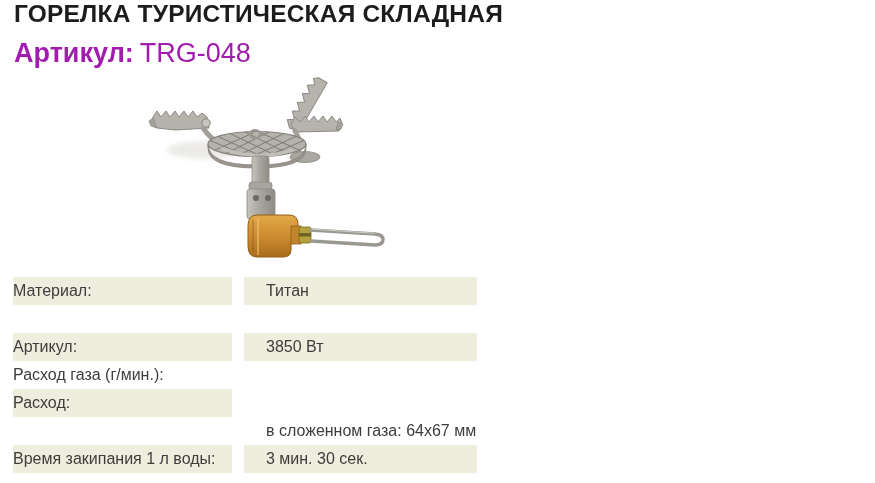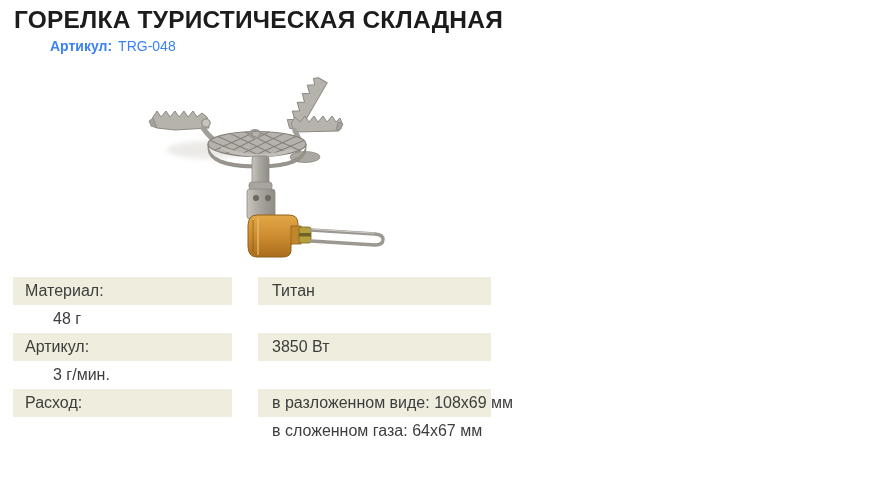--- a/index.html
+++ b/index.html
@@ -1,45 +1,45 @@
 <!DOCTYPE html>
 <html><head>
 <meta charset="utf-8">
 <style>
   html,body{margin:0;padding:0;}
   body{
     width:875px;height:483px;position:relative;background:#ffffff;overflow:hidden;
     font-family:"Liberation Sans","DejaVu Sans",sans-serif;
   }
   .page-title{
-    position:absolute;left:14px;top:6px;margin:0;
+    position:absolute;left:14px;top:0;margin:0;
     font-size:24.5px;font-weight:700;color:#1c1c1c;letter-spacing:0.2px;
     white-space:nowrap;
   }
   .article-line{
     position:absolute;left:14px;top:38px;
-    font-size:14px;color:#3b82f6;white-space:nowrap;margin-left:36px;
+    font-size:27px;color:#a21caf;white-space:nowrap;
   }
   .article-line .lbl{font-weight:700;}
   .article-line .val{font-weight:400;margin-left:6px;}
   .product-image{
     position:absolute;left:145px;top:76px;width:250px;height:185px;
   }
   .spec-table{
     position:absolute;left:13px;top:277px;width:502px;
   }
   .spec-row{
     display:flex;height:28px;line-height:28px;
     font-size:16px;color:#3d3d3d;white-space:nowrap;
   }
   .spec-row .cell-label{
-    width:219px;padding-left:12px;box-sizing:border-box;
+    width:219px;box-sizing:border-box;
   }
   .spec-row .cell-value{
-    width:233px;margin-left:26px;padding-left:14px;box-sizing:border-box;
+    width:233px;margin-left:12px;padding-left:22px;box-sizing:border-box;
   }
   .spec-row.shaded .cell-label,
   .spec-row.shaded .cell-value{
     background:#efeddd;
   }
 </style>
 </head>
 <body>
 
 <h1 class="page-title">ГОРЕЛКА ТУРИСТИЧЕСКАЯ СКЛАДНАЯ</h1>
@@ -123,30 +123,32 @@
     </g>
   </svg>
 </div>
 
 <div class="spec-table">
   <div class="spec-row shaded">
     <div class="cell-label">Материал:</div>
     <div class="cell-value">Титан</div>
   </div>
   <div class="spec-row">
-    <div class="cell-value">48 г</div>
   </div>
   <div class="spec-row shaded">
     <div class="cell-label">Артикул:</div>
     <div class="cell-value">3850 Вт</div>
   </div>
   <div class="spec-row">
-    <div class="cell-value">3 г/мин.</div>
+    <div class="cell-label">Расход газа (г/мин.):</div>
   </div>
   <div class="spec-row shaded">
     <div class="cell-label">Расход:</div>
-    <div class="cell-value">в разложенном виде: 108х69 мм</div>
   </div>
   <div class="spec-row">
     <div class="cell-label"></div>
     <div class="cell-value">в сложенном газа: 64х67 мм</div>
   </div>
+  <div class="spec-row shaded">
+    <div class="cell-label">Время закипания 1 л воды:</div>
+    <div class="cell-value">3 мин. 30 сек.</div>
+  </div>
 </div>
 
 </body></html>

